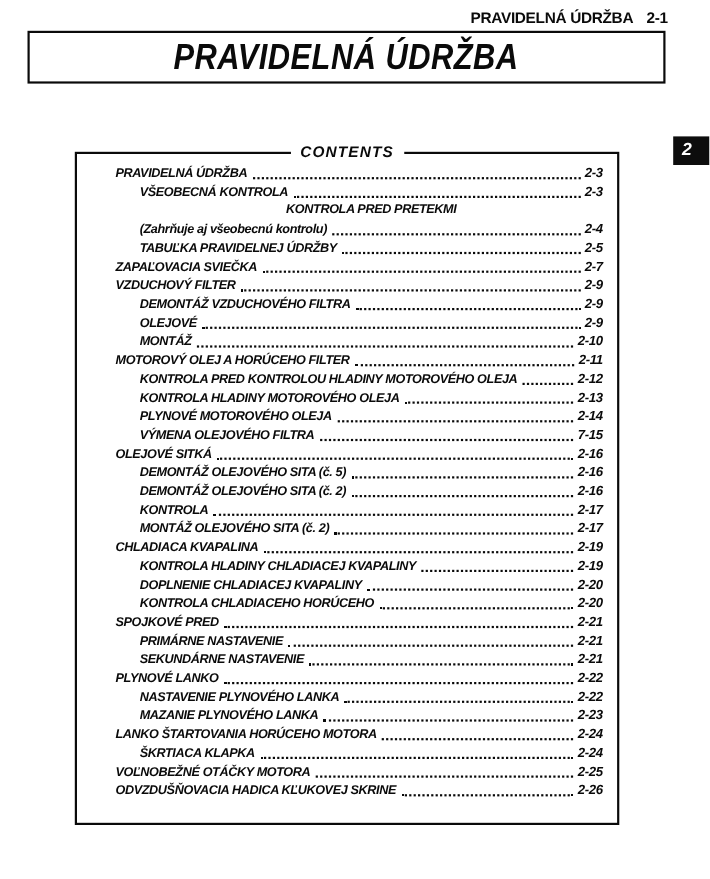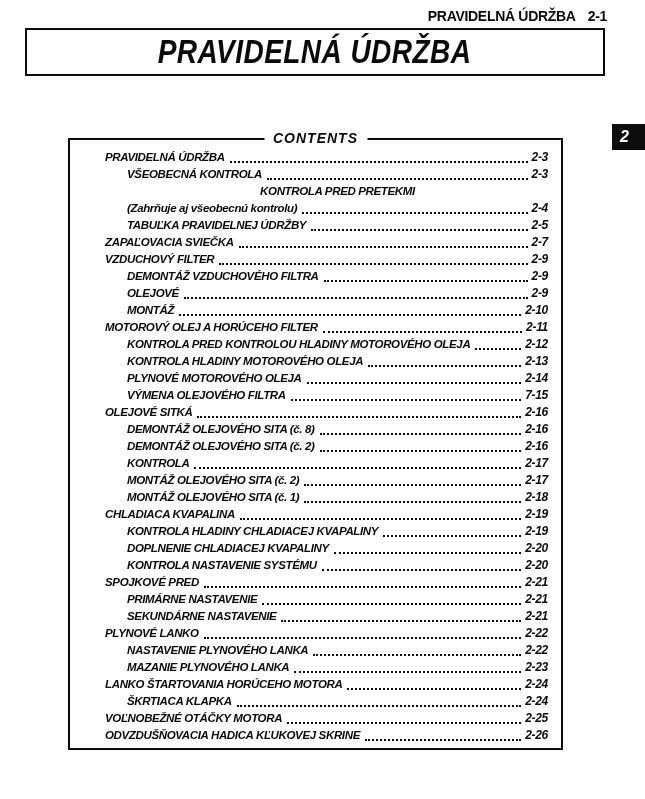--- a/index.html
+++ b/index.html
@@ -210,61 +210,56 @@
         <span class="toc-label">VÝMENA OLEJOVÉHO FILTRA</span>
         <span class="toc-leader"></span>
         <span class="toc-page">7-15</span>
       </li>
       <li class="toc-row lvl1">
         <span class="toc-label">OLEJOVÉ SITKÁ</span>
         <span class="toc-leader"></span>
         <span class="toc-page">2-16</span>
       </li>
       <li class="toc-row lvl2">
-        <span class="toc-label">DEMONTÁŽ OLEJOVÉHO SITA (č. 8)</span>
+        <span class="toc-label">DEMONTÁŽ OLEJOVÉHO SITA (č. 5)</span>
         <span class="toc-leader"></span>
         <span class="toc-page">2-16</span>
       </li>
       <li class="toc-row lvl2">
         <span class="toc-label">DEMONTÁŽ OLEJOVÉHO SITA (č. 2)</span>
         <span class="toc-leader"></span>
         <span class="toc-page">2-16</span>
       </li>
       <li class="toc-row lvl2">
         <span class="toc-label">KONTROLA</span>
         <span class="toc-leader"></span>
         <span class="toc-page">2-17</span>
       </li>
       <li class="toc-row lvl2">
         <span class="toc-label">MONTÁŽ OLEJOVÉHO SITA (č. 2)</span>
         <span class="toc-leader"></span>
         <span class="toc-page">2-17</span>
       </li>
-      <li class="toc-row lvl2">
-        <span class="toc-label">MONTÁŽ OLEJOVÉHO SITA (č. 1)</span>
-        <span class="toc-leader"></span>
-        <span class="toc-page">2-18</span>
-      </li>
       <li class="toc-row lvl1">
         <span class="toc-label">CHLADIACA KVAPALINA</span>
         <span class="toc-leader"></span>
         <span class="toc-page">2-19</span>
       </li>
       <li class="toc-row lvl2">
         <span class="toc-label">KONTROLA HLADINY CHLADIACEJ KVAPALINY</span>
         <span class="toc-leader"></span>
         <span class="toc-page">2-19</span>
       </li>
       <li class="toc-row lvl2">
         <span class="toc-label">DOPLNENIE CHLADIACEJ KVAPALINY</span>
         <span class="toc-leader"></span>
         <span class="toc-page">2-20</span>
       </li>
       <li class="toc-row lvl2">
-        <span class="toc-label">KONTROLA NASTAVENIE SYSTÉMU</span>
+        <span class="toc-label">KONTROLA CHLADIACEHO HORÚCEHO</span>
         <span class="toc-leader"></span>
         <span class="toc-page">2-20</span>
       </li>
       <li class="toc-row lvl1">
         <span class="toc-label">SPOJKOVÉ PRED</span>
         <span class="toc-leader"></span>
         <span class="toc-page">2-21</span>
       </li>
       <li class="toc-row lvl2">
         <span class="toc-label">PRIMÁRNE NASTAVENIE</span>

